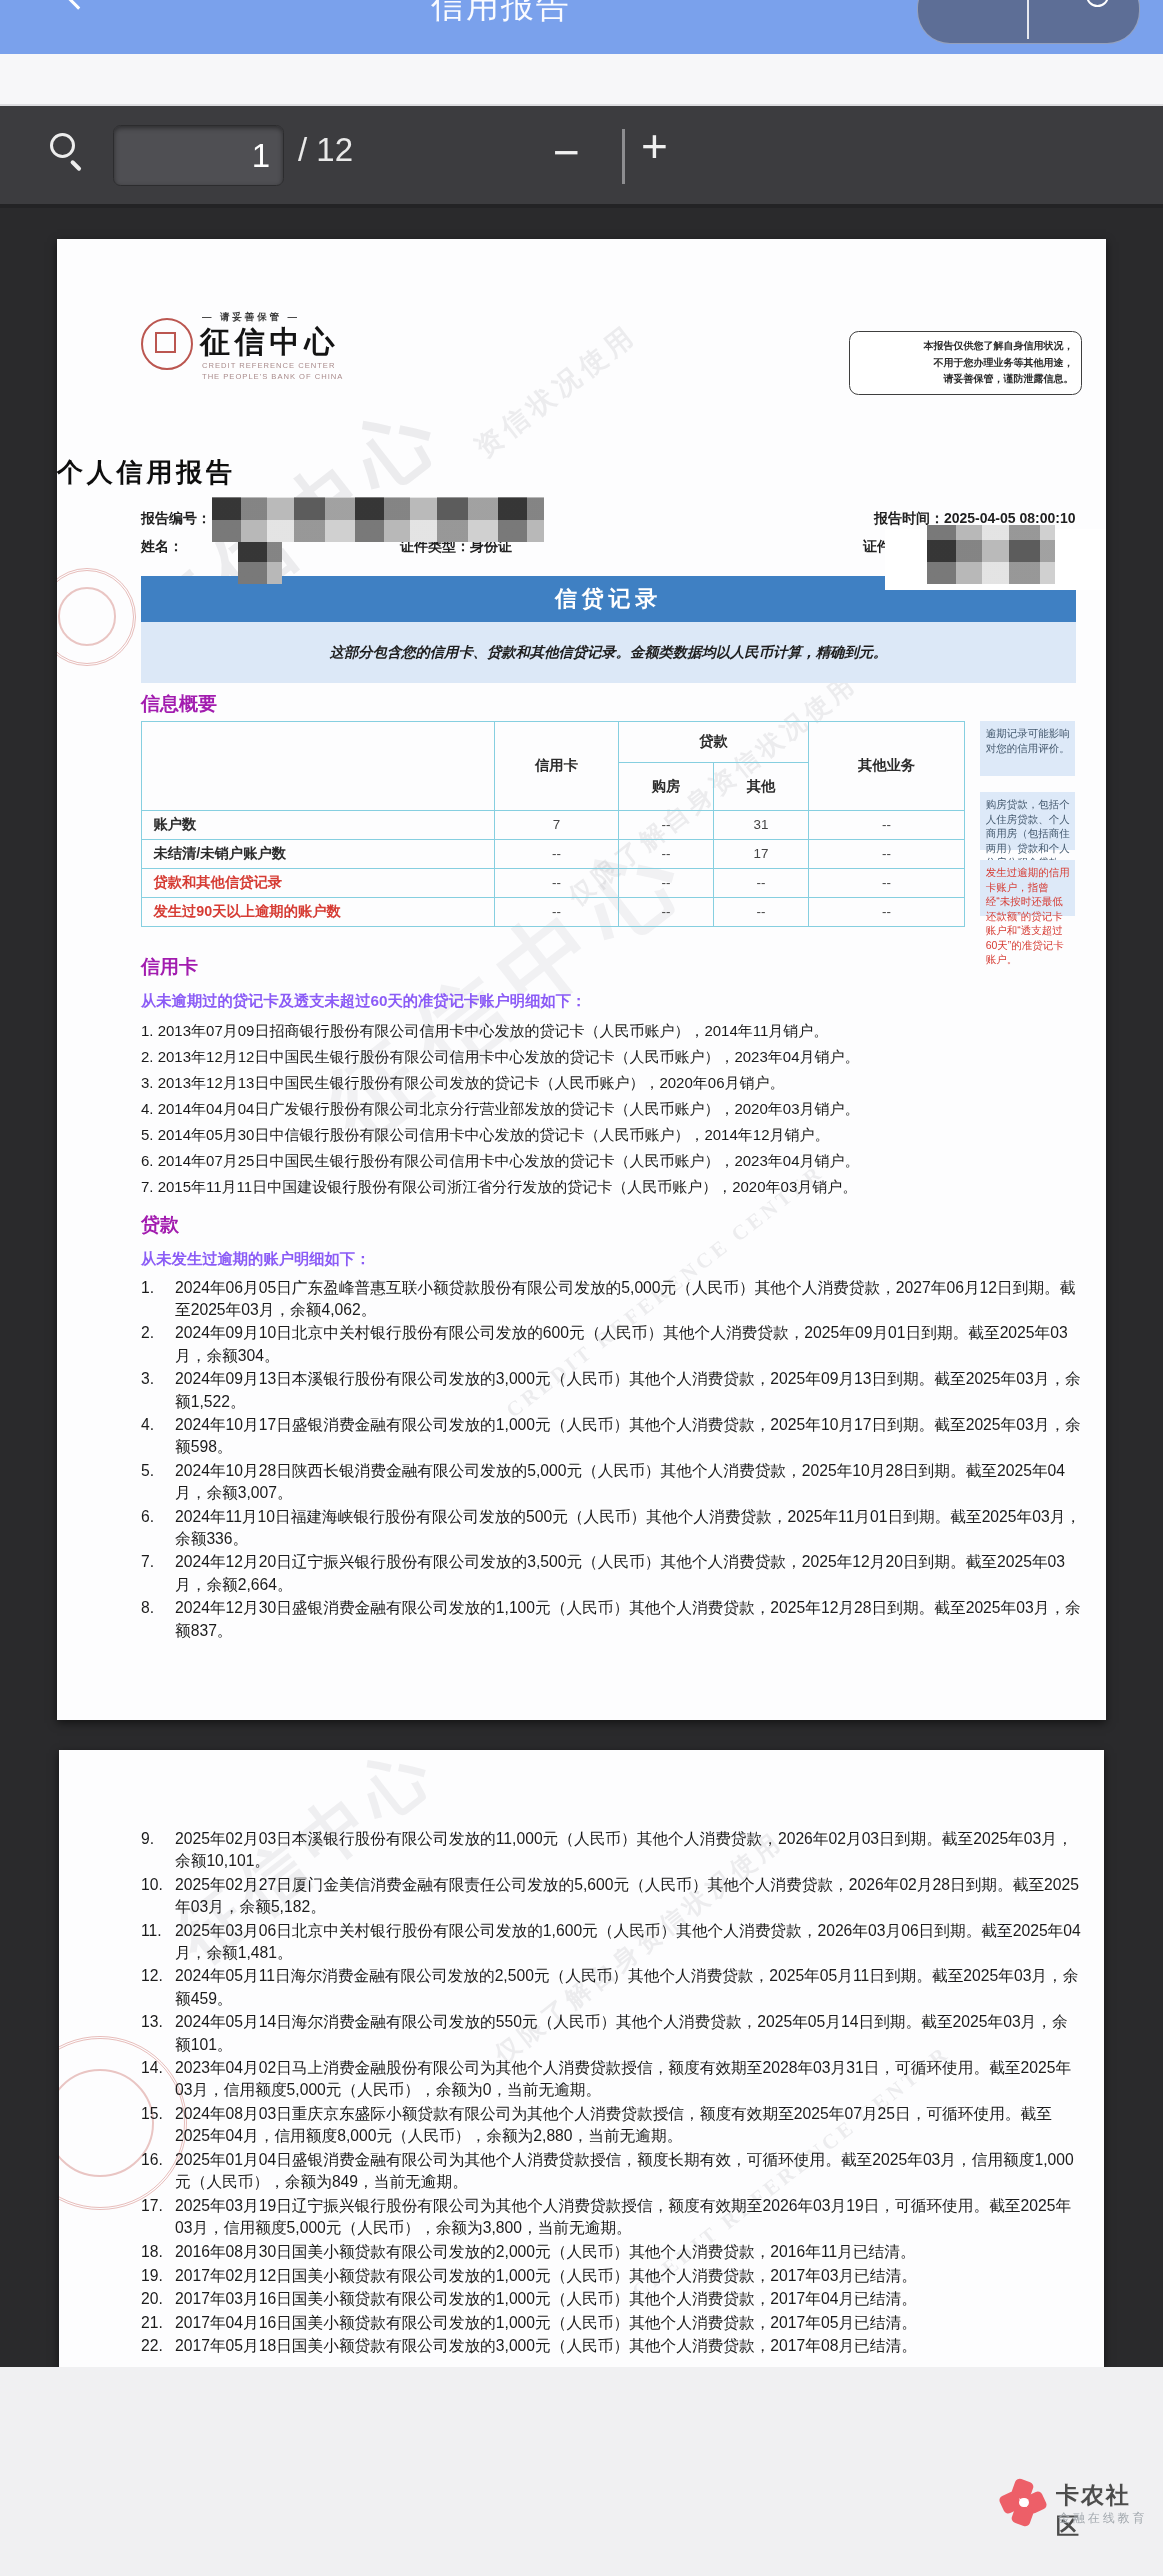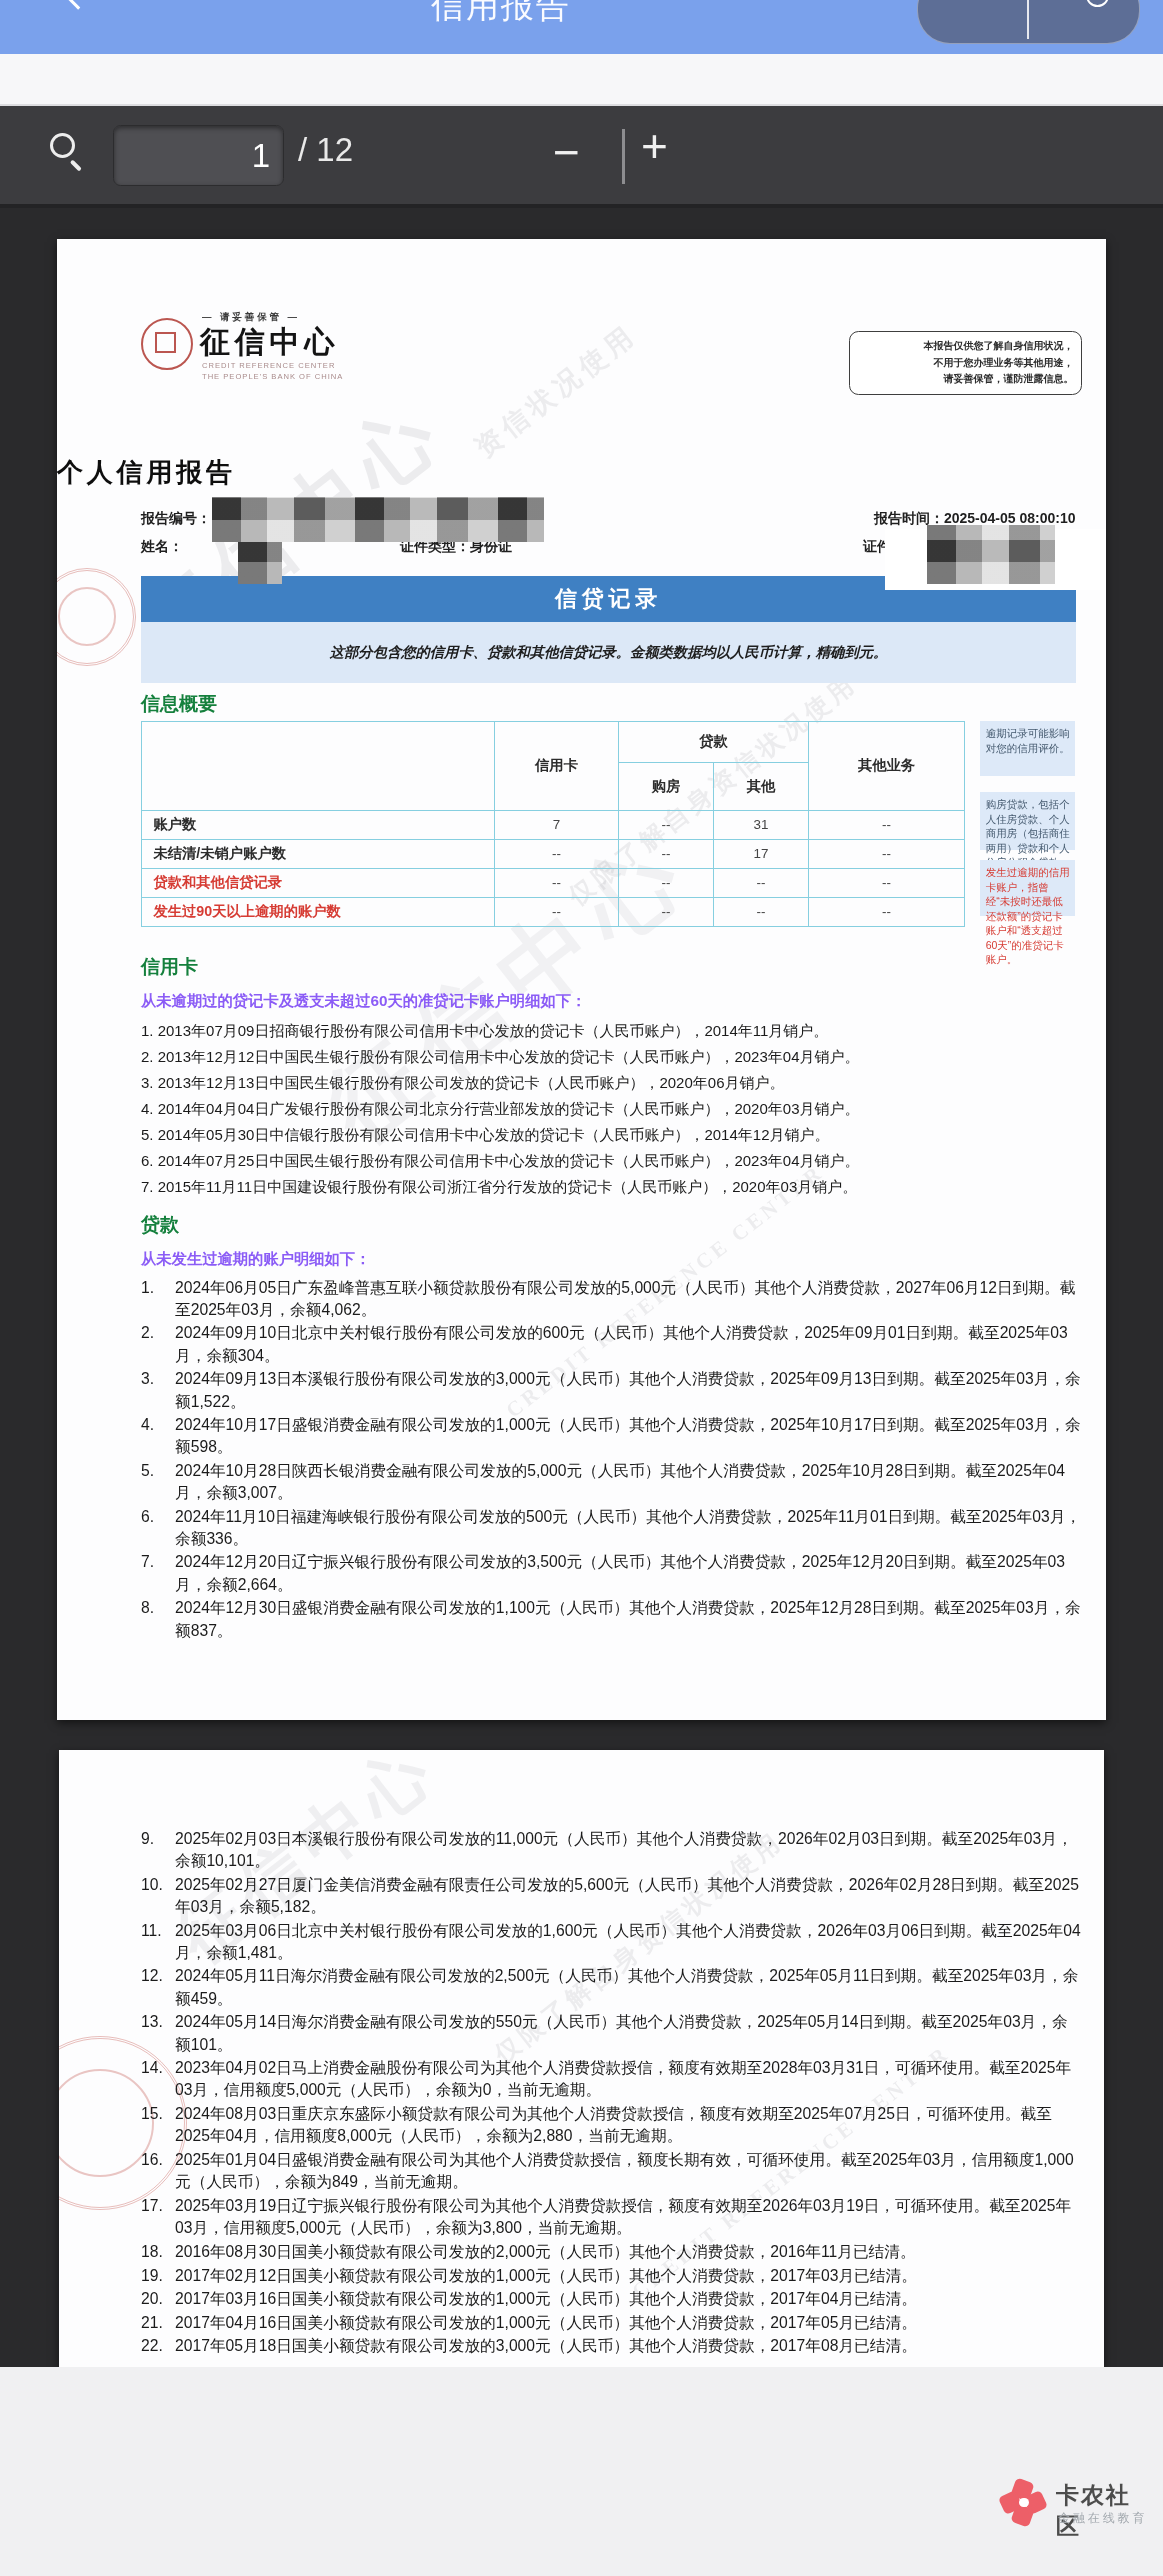--- a/index.html
+++ b/index.html
@@ -64,21 +64,21 @@
   .mosaic::after{content:"";position:absolute;inset:0;
       background:repeating-linear-gradient(0deg,rgba(255,255,255,.30) 0 22px,rgba(0,0,0,.14) 22px 44px);}
   .mosA{left:155px;top:258px;width:332px;height:45px;}
   .mosB{left:181px;top:303px;width:44px;height:42px;}
   .mosR{left:870px;top:286px;width:128px;height:59px;}
   .banner{position:absolute;left:84px;top:337px;width:935px;height:47px;background:#3f80c3;color:#fff;
       display:flex;align-items:center;justify-content:center;font-size:22px;font-weight:bold;letter-spacing:4.8px;z-index:2;}
   .banner-sub{position:absolute;left:84px;top:383px;width:935px;height:61px;background:#dce8f7;
       display:flex;align-items:center;justify-content:center;font-size:14.3px;font-weight:bold;
       font-style:italic;color:#1e1e1e;z-index:2;}
-  .sec-head{position:absolute;left:84px;font-size:19px;font-weight:bold;color:#15803d;z-index:2;}
+  .sec-head{position:absolute;left:84px;font-size:19px;font-weight:bold;color:#a21caf;z-index:2;}
   .h-summary{top:452px;} .h-cc{top:715px;} .h-loan{top:973px;}
   .intro{position:absolute;left:84px;font-size:15.3px;font-weight:bold;color:#8b5cf6;z-index:2;}
   .i-cc{top:752px;} .i-loan{top:1010px;}
   .sumtab{position:absolute;left:84px;top:482px;border-collapse:collapse;z-index:2;table-layout:fixed;width:824px;}
   .sumtab td,.sumtab th{border:1.9px solid #86cfe0;font-size:14.3px;color:#2c2c2c;text-align:center;padding:0;}
   .sumtab th{font-weight:bold;}
   .sumtab .lab{text-align:left;padding-left:11.4px;font-weight:bold;}
   .sumtab .redlab{color:#d63c34;}
   .sumtab .val{font-size:13.4px;color:#444;}
   .note{position:absolute;left:923px;width:84px;background:#dde9f8;padding:5.7px 5.7px;font-size:10.5px;

